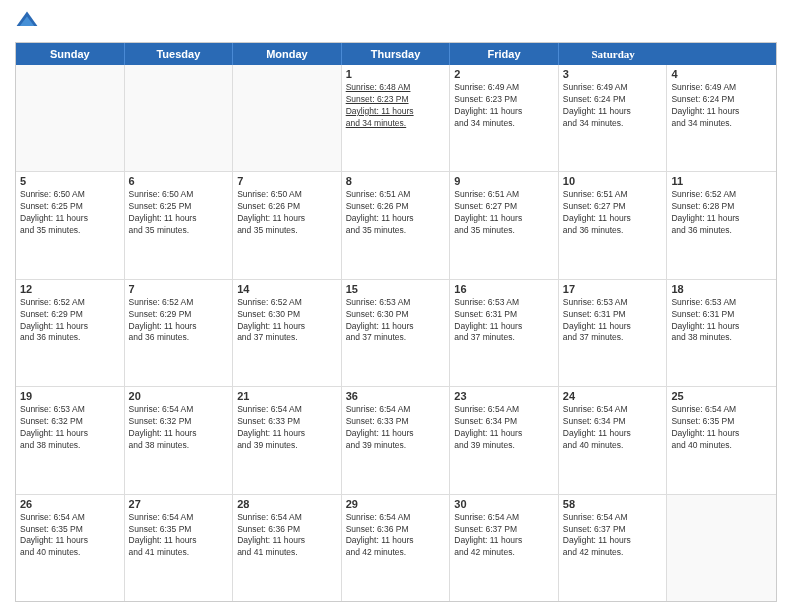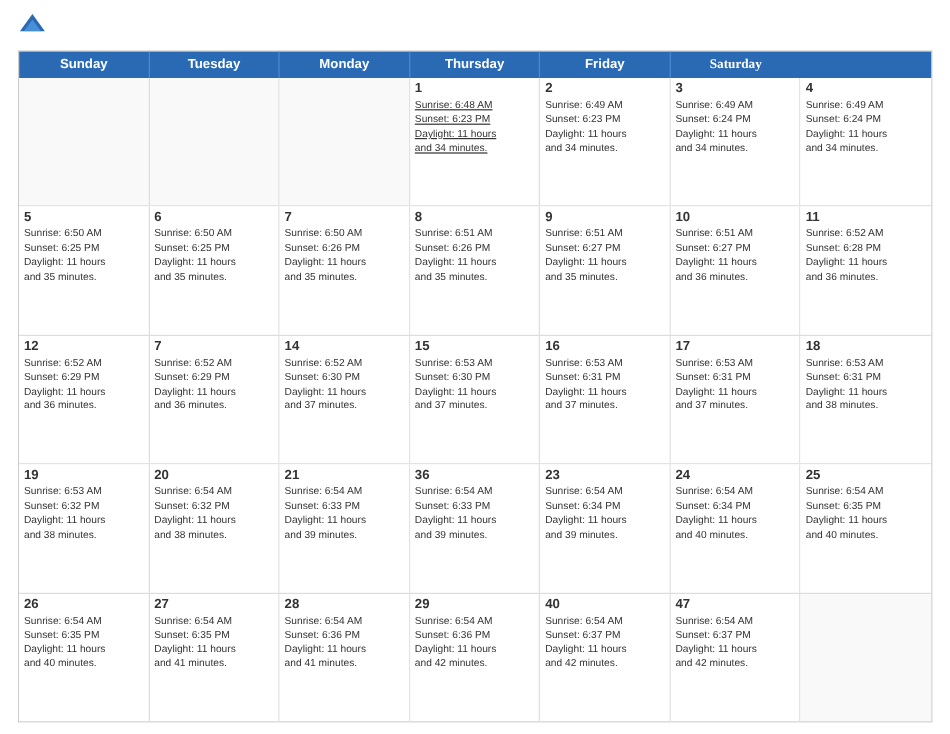--- a/index.html
+++ b/index.html
@@ -354,28 +354,28 @@
 and 41 minutes.</div>
           </div>
           <div class="cal-cell">
             <div class="day-num">29</div>
             <div class="cell-info" style="white-space: pre-line;">Sunrise: 6:54 AM
 Sunset: 6:36 PM
 Daylight: 11 hours
 and 42 minutes.</div>
           </div>
           <div class="cal-cell">
-            <div class="day-num">40</div>
+            <div class="day-num">30</div>
             <div class="cell-info" style="white-space: pre-line;">Sunrise: 6:54 AM
 Sunset: 6:37 PM
 Daylight: 11 hours
 and 42 minutes.</div>
           </div>
           <div class="cal-cell">
-            <div class="day-num">47</div>
+            <div class="day-num">58</div>
             <div class="cell-info" style="white-space: pre-line;">Sunrise: 6:54 AM
 Sunset: 6:37 PM
 Daylight: 11 hours
 and 42 minutes.</div>
           </div>
           <div class="cal-cell empty"></div>
         </div>
       </div>
   </div>
 </div>

